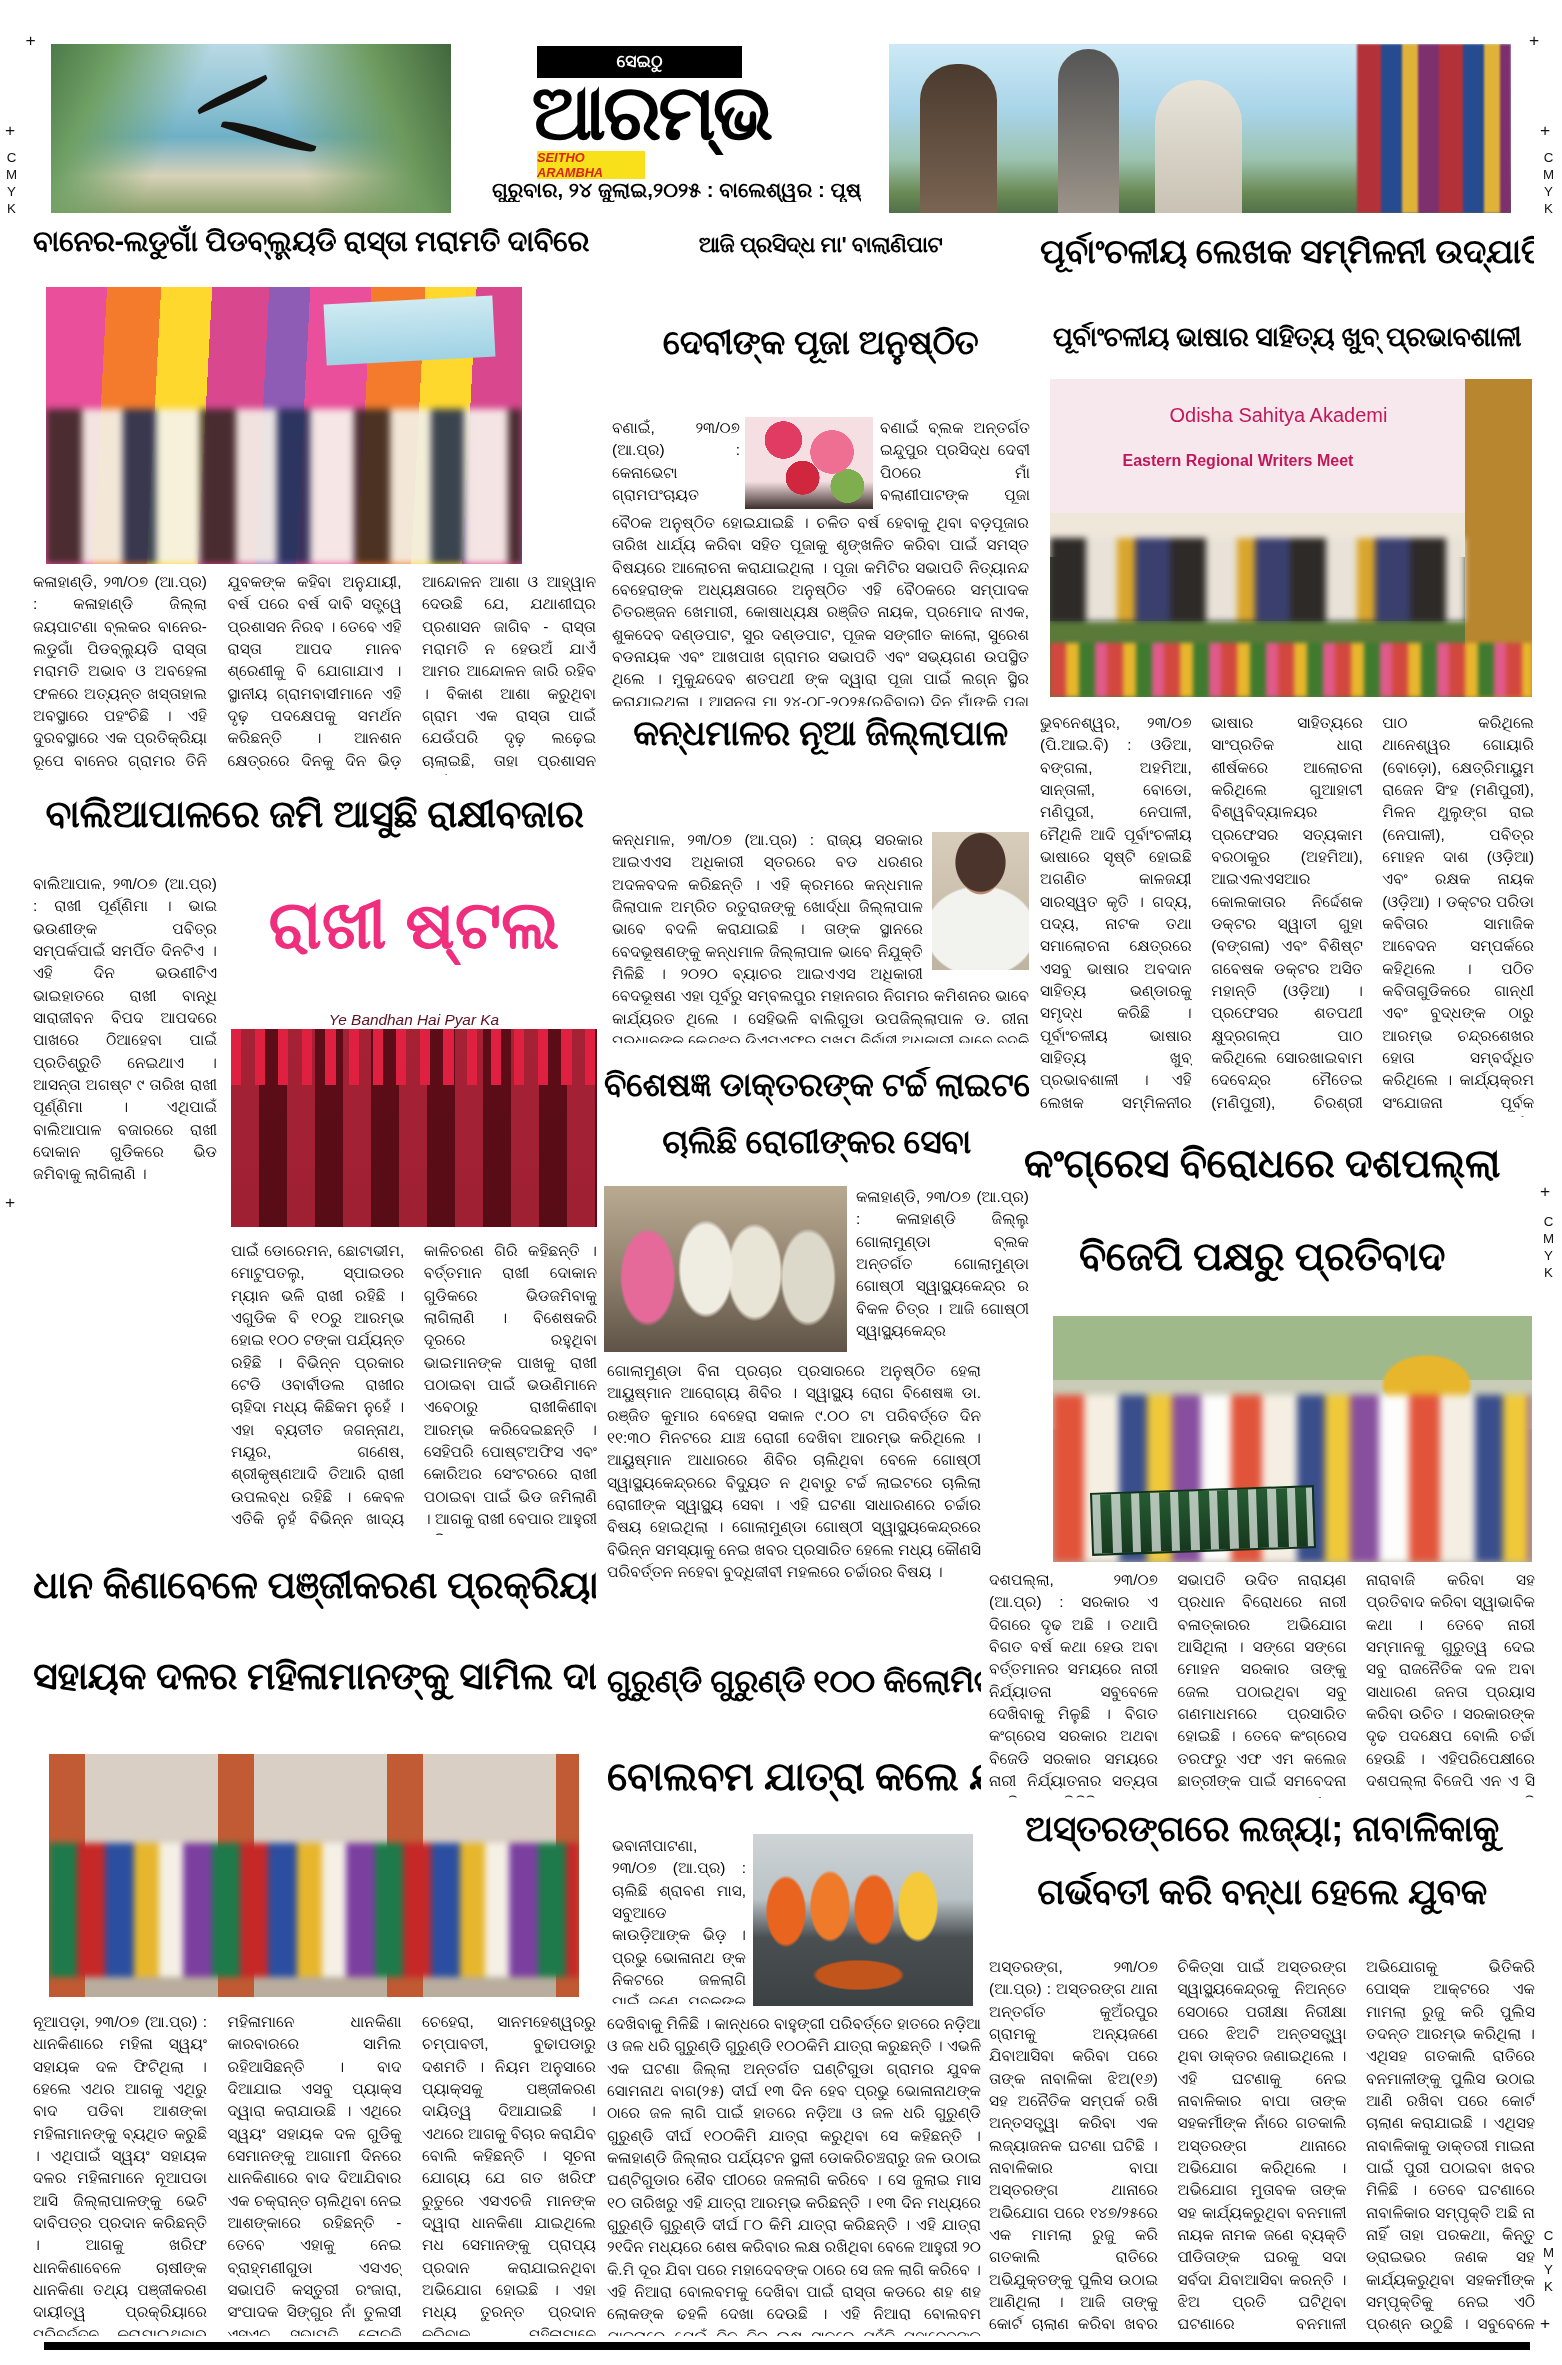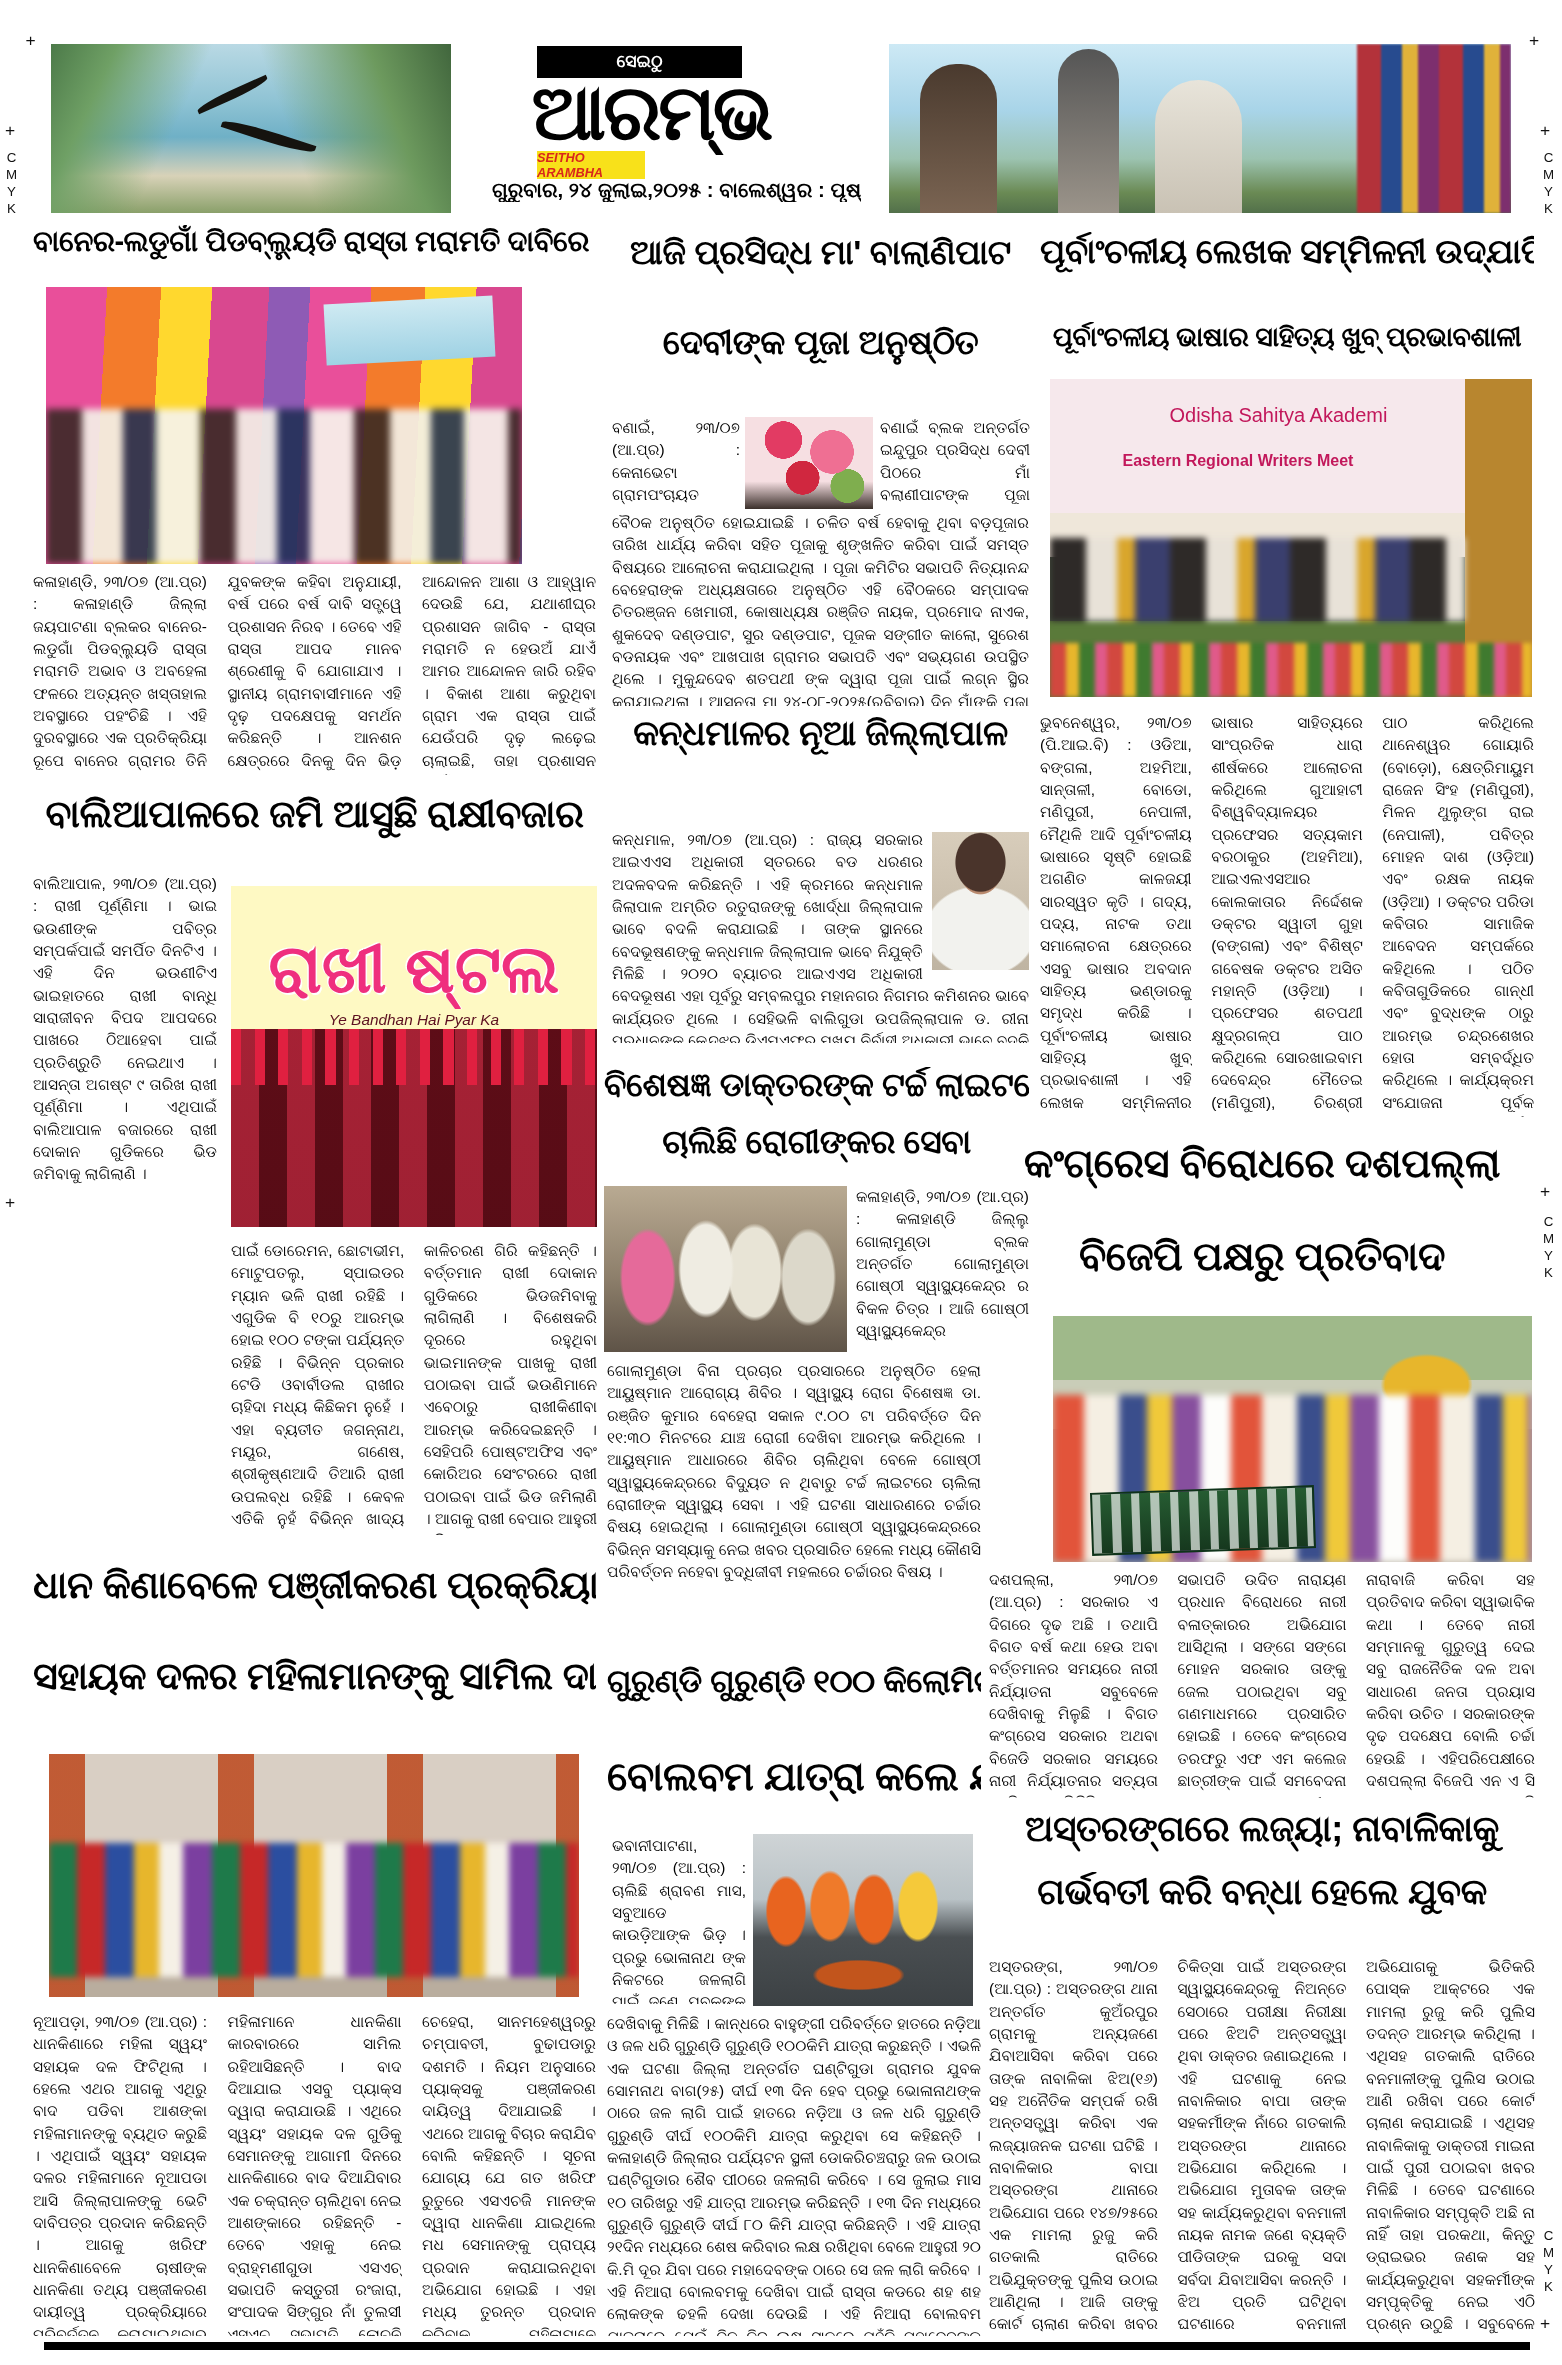--- a/index.html
+++ b/index.html
@@ -47,22 +47,22 @@
   .dancers{position:absolute;right:0;top:0;width:154px;height:169px;filter:blur(1px);
       background:repeating-linear-gradient(90deg,#b3323a 0 23.6px,#274b8f 23.6px 45px,#e0b23a 45px 61px,#7d2f6e 61px 82px);}
   
   .ph-banera{left:46px;top:287px;width:476px;height:277px;
     background:repeating-linear-gradient(93deg,#e94f9a 0 61px,#f37b2b 61px 115px,#ffd82e 115px 166px,#d9488f 166px 223px,#8e5bb5 223px 264px);}
   .ph-banera .crowd{position:absolute;left:0;bottom:0;width:100%;height:56%;filter:blur(3.6px);
     background:repeating-linear-gradient(90deg,rgba(52,40,34,.88) 0 36px,rgba(243,240,231,.92) 36px 77px,rgba(31,46,84,.88) 77px 110px,rgba(246,243,235,.92) 110px 154px);}
   .ph-banera .banner-blue{position:absolute;right:28px;top:12.8px;width:169px;height:61px;
     background:linear-gradient(180deg,#cfeaf2,#9fd2e4);transform:rotate(-3deg);}
   .ph-rakhi{left:231px;top:886px;width:366px;height:341px;background:#5f0f18;}
-  .rakhi-sign{position:absolute;left:0;top:0;width:100%;height:42%;background:#fef9c3;
-    display:flex;flex-direction:column;align-items:center;justify-content:flex-end;}
+  .rakhi-sign{position:absolute;left:0;top:0;width:100%;height:42%;background:#ffffff;
+    display:flex;flex-direction:column;align-items:center;justify-content:space-between;}
   .rakhi-sign .big{font-size:67px;font-weight:900;color:#ef2f7e;white-space:nowrap;overflow:hidden;
     max-width:98%;text-shadow:1.5px 1.5px 0 #fff,-1.5px -1.5px 0 #fff;}
   .rakhi-sign .script{font-size:15.4px;font-style:italic;color:#5c1020;margin-top:2px;}
   .rakhi-shop{position:absolute;left:0;bottom:0;width:100%;height:58%;
     background:
       repeating-linear-gradient(90deg,rgba(170,35,55,.9) 0 28px,rgba(90,12,22,.9) 28px 56px),
       linear-gradient(180deg,#7a1220,#3f0a12);}
   .rakhi-hangings{position:absolute;left:0;top:0;width:100%;height:56px;
     background:repeating-linear-gradient(90deg,#e02040 0 10.2px,rgba(0,0,0,0) 10.2px 23.6px);}
   .ph-women{left:49px;top:1754px;width:530px;height:243px;
@@ -199,21 +199,21 @@
   <div class="photo ph-women">
     <span class="saree-crowd"></span>
   </div>
 
   <div class="cols" style="left:33px;top:2011px;width:563px;height:325px;gap:20.5px;">
     <div class="col">ନୂଆପଡ଼ା, ୨୩/୦୭ (ଆ.ପ୍ର) : ଧାନକିଣାରେ ମହିଳା ସ୍ୱୟଂ ସହାୟକ ଦଳ ଫିଟିଥିଲା । ହେଲେ ଏଥର ଆଗକୁ ଏଥିରୁ ବାଦ ପଡିବା ଆଶଙ୍କା ମହିଳାମାନଙ୍କୁ ବ୍ୟଥିତ କରୁଛି । ଏଥିପାଇଁ ସ୍ୱୟଂ ସହାୟକ ଦଳର ମହିଳାମାନେ ନୂଆପଡା ଆସି ଜିଲ୍ଲାପାଳଙ୍କୁ ଭେଟି ଦାବିପତ୍ର ପ୍ରଦାନ କରିଛନ୍ତି । ଆଗକୁ ଖରିଫ ଧାନକିଣାବେଳେ ଚାଷୀଙ୍କ ଧାନକିଣା ତଥ୍ୟ ପଞ୍ଜୀକରଣ ଦାୟୀତ୍ୱ ପ୍ରକ୍ରିୟାରେ ପରିବର୍ତ୍ତନ କରାଯାଇଥିବାରୁ ଆଶା ଆଶଙ୍କାରେ ନୂଆପଡା ଆସି ଜିଲ୍ଲାପାଳଙ୍କୁ ଦାବିପତ୍ର ପ୍ରଦାନ କରିଛନ୍ତି । ଆଜିକୁ ଛଅ ବର୍ଷ ଧରି ସ୍ୱୟଂ ସହାୟକ ଦଳର</div>
     <div class="col">ମହିଳାମାନେ ଧାନକିଣା କାରବାରରେ ସାମିଲ ରହିଆସିଛନ୍ତି । ବାଦ ଦିଆଯାଇ ଏସବୁ ପ୍ୟାକ୍ସ ଦ୍ୱାରା କରାଯାଉଛି । ଏଥିରେ ସ୍ୱୟଂ ସହାୟକ ଦଳ ଗୁଡିକୁ ସେମାନଙ୍କୁ ଆଗାମୀ ଦିନରେ ଧାନକିଣାରେ ବାଦ ଦିଆଯିବାର ଏକ ଚକ୍ରାନ୍ତ ଚାଲିଥିବା ନେଇ ଆଶଙ୍କାରେ ରହିଛନ୍ତି - ତେବେ ଏହାକୁ ନେଇ ବ୍ରାହ୍ମଣୀଗୁଡା ଏସଏଚ୍ ସଭାପତି କସ୍ତୁରୀ ରଂଜାରା, ସଂପାଦକ ସିଙ୍ଗୁର ନାଁ ତୁଲସୀ ଏସଏଚ୍ ସଭାପତି ଲୋଚନି ନାଗ, ପ୍ରମିଳା ପ୍ରଧାନ, ଡୋଙ୍ଗରୀପାଲିରୁ ପଦନା ମାଝୀ, କାନପୁରରୁ ସେଫ ସୁଷମା ବେଗ, ସିନାପାଲିରୁ ଚାସନ୍ତି ମାଝୀ, କର୍ଲାକୋଟରୁ ଜମୁନା</div>
     <div class="col">ଚେହେରା, ସାନମହେଶ୍ୱରରୁ ଚମ୍ପାବତୀ, ବୁଢାପଡାରୁ ଦଶମତି । ନିୟମ ଅନୁସାରେ ପ୍ୟାକ୍ସକୁ ପଞ୍ଜୀକରଣ ଦାୟିତ୍ୱ ଦିଆଯାଇଛି । ଏଥରେ ଆଗକୁ ବିଚାର କରାଯିବ ବୋଲି କହିଛନ୍ତି । ସୂଚନା ଯୋଗ୍ୟ ଯେ ଗତ ଖରିଫ ରୁତୁରେ ଏସଏଚଜି ମାନଙ୍କ ଦ୍ୱାରା ଧାନକିଣା ଯାଇଥିଲେ ମଧ ସେମାନଙ୍କୁ ପ୍ରାପ୍ୟ ପ୍ରଦାନ କରାଯାଇନଥିବା ଅଭିଯୋଗ ହୋଇଛି । ଏହା ମଧ୍ୟ ତୁରନ୍ତ ପ୍ରଦାନ କରିବାକୁ ମହିଳାମାନେ କହିଛନ୍ତି । ଏହି ଅବସରରେ ଜିଲ୍ଲା ବିଜେଡି ସଭାପତି ଅବନୀ ରଞ୍ଜନ ଯୋଷୀ ମହିଳାମାନଙ୍କୁ ଭେଟି ସେମାନଙ୍କ ଅଭିଯୋଗ ଉପରେ ଆଲୋଚନା କରିଥିଲେ ।</div>
   </div>
 
-  <div class="head" style="left:612px;top:233px;width:417px;height:82px;font-size:34px;">ଆଜି ପ୍ରସିଦ୍ଧ ମା' ବାଲାଣିପାଟ</div>
+  <div class="head" style="left:612px;top:233px;width:417px;height:82px;font-size:22px;">ଆଜି ପ୍ରସିଦ୍ଧ ମା' ବାଲାଣିପାଟ</div>
   <div class="head" style="left:612px;top:323px;width:417px;height:82px;font-size:34px;">ଦେବୀଙ୍କ ପୂଜା ଅନୁଷ୍ଠିତ</div>
 
   <div class="abs body-txt" style="left:612px;top:417px;width:128px;height:92px;">ବଣାଇଁ, ୨୩/୦୭ (ଆ.ପ୍ର) : କେନାଭେଟା ଗ୍ରାମପଂଚାୟତ ନିକଟରେ ଅବସ୍ଥିତ ଥିବା ଚଳିତ ବର୍ଷ ହେବାକୁ ଥିବା ନିମନ୍ତେ ରବିବାର ପିଠ</div>
   <div class="photo ph-balanipat"></div>
   <div class="abs body-txt" style="left:880px;top:417px;width:150px;height:92px;">ବଣାଇଁ ବ୍ଲକ ଅନ୍ତର୍ଗତ ଇନ୍ଦୁପୁର ପ୍ରସିଦ୍ଧ ଦେବୀ ପିଠରେ ମାଁ ବଲାଣୀପାଟଙ୍କ ପୂଜା ପରିସରରେ ଏକ ପ୍ରସ୍ତୁତି</div>
   <div class="abs body-txt" style="left:612px;top:512px;width:417px;height:194px;">ବୈଠକ ଅନୁଷ୍ଠିତ ହୋଇଯାଇଛି । ଚଳିତ ବର୍ଷ ହେବାକୁ ଥିବା ବଡ଼ପୂଜାର ତାରିଖ ଧାର୍ଯ୍ୟ କରିବା ସହିତ ପୂଜାକୁ ଶୃଙ୍ଖଳିତ କରିବା ପାଇଁ ସମସ୍ତ ବିଷୟରେ ଆଲୋଚନା କରାଯାଇଥିଲା । ପୂଜା କମିଟିର ସଭାପତି ନିତ୍ୟାନନ୍ଦ ବେହେରାଙ୍କ ଅଧ୍ୟକ୍ଷତାରେ ଅନୁଷ୍ଠିତ ଏହି ବୈଠକରେ ସମ୍ପାଦକ ଚିତରଞ୍ଜନ ଖେମାରୀ, କୋଷାଧ୍ୟକ୍ଷ ରଞ୍ଜିତ ନାୟକ, ପ୍ରମୋଦ ନାଏକ, ଶୁକଦେବ ଦଣ୍ଡପାଟ, ସୁର ଦଣ୍ଡପାଟ, ପୂଜକ ସଙ୍ଗୀତ କାଲୋ, ସୁରେଶ ବଡନାୟକ ଏବଂ ଆଖପାଖ ଗ୍ରାମର ସଭାପତି ଏବଂ ସଭ୍ୟଗଣ ଉପସ୍ଥିତ ଥିଲେ । ମୁକୁନ୍ଦଦେବ ଶତପଥୀ ଙ୍କ ଦ୍ୱାରା ପୂଜା ପାଇଁ ଲଗ୍ନ ସ୍ଥିର କରାଯାଇଥିଲା । ଆସନ୍ତା ମା ୨୪-୦୮-୨୦୨୫(ରବିବାର) ଦିନ ମାଁଙ୍କି ପୂଜା ହେବ ବୋଲି ଧାର୍ଯ୍ୟ କରାଯାଇଛି । ତେଣୁ ବହୁସଂଖ୍ୟାରେ ଶ୍ରଦ୍ଧାଳୁ ପୂଜାରେ ଯୋଗଦାନ କରି ମାଁ ବଲାଣୀପାଟଙ୍କ ଆଶିର୍ବାଦ ନେବାକୁ କମିଟି ପକ୍ଷରୁ କୁହାଯାଇଛି ।</div>
 
   <div class="head" style="left:612px;top:713px;width:417px;height:47px;font-size:35px;">କନ୍ଧମାଳର ନୂଆ ଜିଲ୍ଲାପାଳ</div>
 
   <div class="abs body-txt" style="left:612px;top:829px;width:417px;height:214px;">

